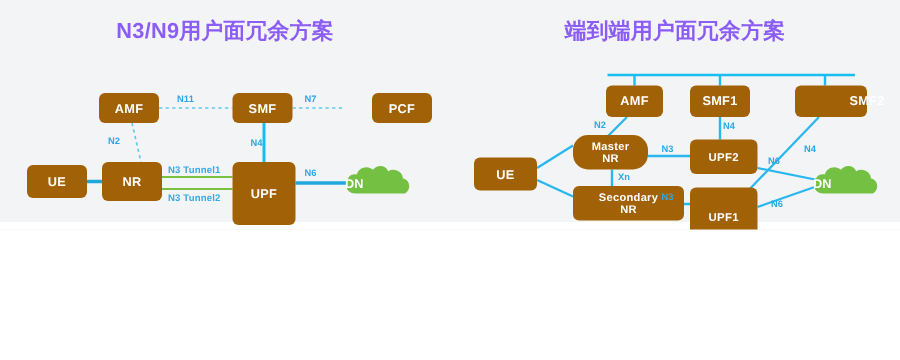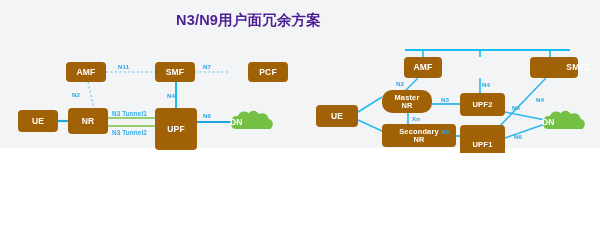--- a/index.html
+++ b/index.html
@@ -15,26 +15,25 @@
   }
   #root:after{
     content:"";position:absolute;left:0;right:0;bottom:0;height:5px;
     background:#ffffff;
   }
   .panel{position:absolute;top:0;height:148px;}
   #panel-left{left:0;width:300px;}
   #panel-right{left:300px;width:300px;}
   .title{
     position:absolute;top:11px;left:0;width:100%;
-    text-align:right;
+    text-align:center;
     font-size:14.5px;font-weight:bold;
-    color:#4c1d95;
+    color:#8b5cf6;
     letter-spacing:.2px;
     white-space:nowrap;
-    padding-left:21px;
   }
   .stage{position:absolute;left:0;top:0;width:300px;height:148px;}
   svg.links{position:absolute;left:0;top:0;width:300px;height:148px;overflow:visible;}
   .node{
     position:absolute;
     background:#a16207;
     border-radius:4px;
     color:#ffffff;
     font-size:8.5px;font-weight:bold;
     display:flex;align-items:center;justify-content:center;
@@ -126,20 +125,21 @@
       <div class="lbl" style="left:72px;top:91px;">N2</div>
       <div class="lbl" style="left:167px;top:92px;">N4</div>
       <div class="lbl" style="left:203px;top:112px;">N6</div>
       <div class="lbl tun" style="left:112px;top:110px;">N3 Tunnel1</div>
       <div class="lbl tun" style="left:112px;top:129px;">N3 Tunnel2</div>
     </div>
   </div>
 
   <div class="panel" id="panel-right">
 
+    <div class="title">端到端用户面冗余方案</div>
 
     <div class="stage">
 
       <svg class="links" viewBox="0 0 300 148">
 
         <line x1="105" y1="50" x2="270" y2="50" stroke="#19bdf0" stroke-width="1.8"></line>
 
         <line x1="123" y1="50" x2="123" y2="57" stroke="#19bdf0" stroke-width="1.6"></line>
         <line x1="180" y1="50" x2="180" y2="57" stroke="#19bdf0" stroke-width="1.6"></line>
         <line x1="250" y1="50" x2="250" y2="57" stroke="#19bdf0" stroke-width="1.6"></line>
@@ -160,20 +160,23 @@
 
         <line x1="156" y1="136" x2="160" y2="136" stroke="#2ab6ee" stroke-width="1.8"></line>
 
         <line x1="205" y1="112" x2="245" y2="120" stroke="#2ab6ee" stroke-width="1.5"></line>
 
         <line x1="205" y1="138" x2="245" y2="124" stroke="#2ab6ee" stroke-width="1.5"></line>
       </svg>
 
       <div class="node" style="left:104px;top:57px;width:38px;height:21px;">
         <span>AMF</span>
+      </div>
+      <div class="node" style="left:160px;top:57px;width:40px;height:21px;">
+        <span>SMF1</span>
       </div>
       <div class="node" style="left:230px;top:57px;width:40px;height:21px;padding-left:48px;">
         <span>SMF2</span>
       </div>
       <div class="node" style="left:16px;top:105px;width:42px;height:22px;">
         <span>UE</span>
       </div>
       <div class="node two-line" style="left:82px;top:90px;width:50px;height:23px;white-space:pre-line;border-radius:10px;">
         <span>Master
 NR</span>

